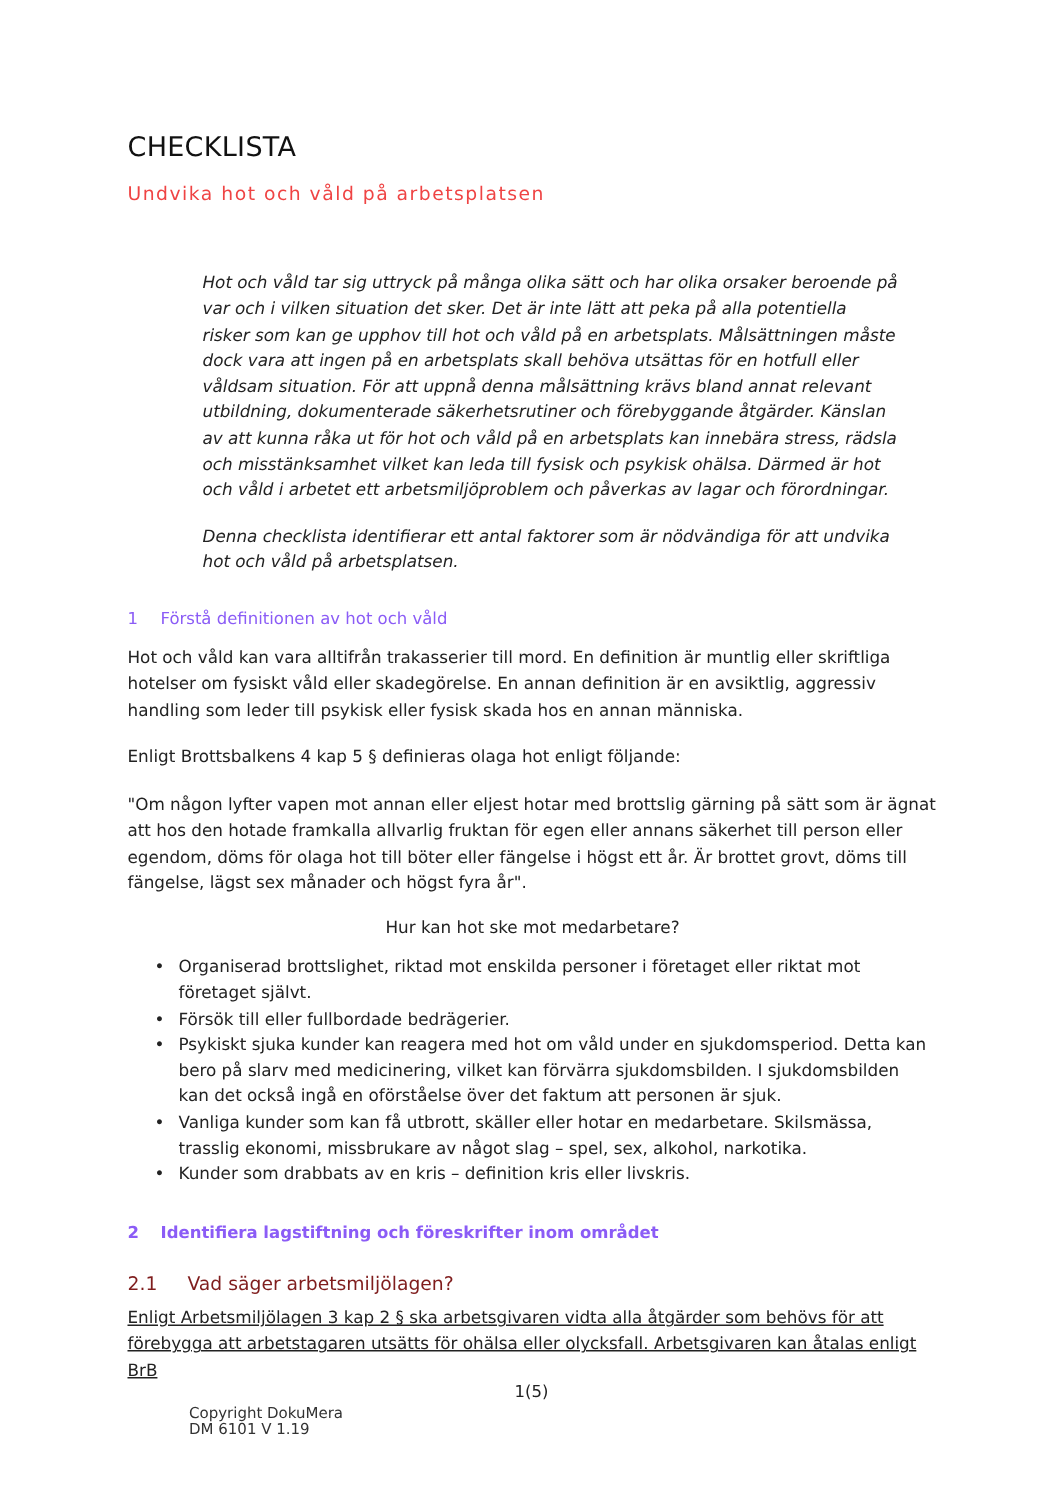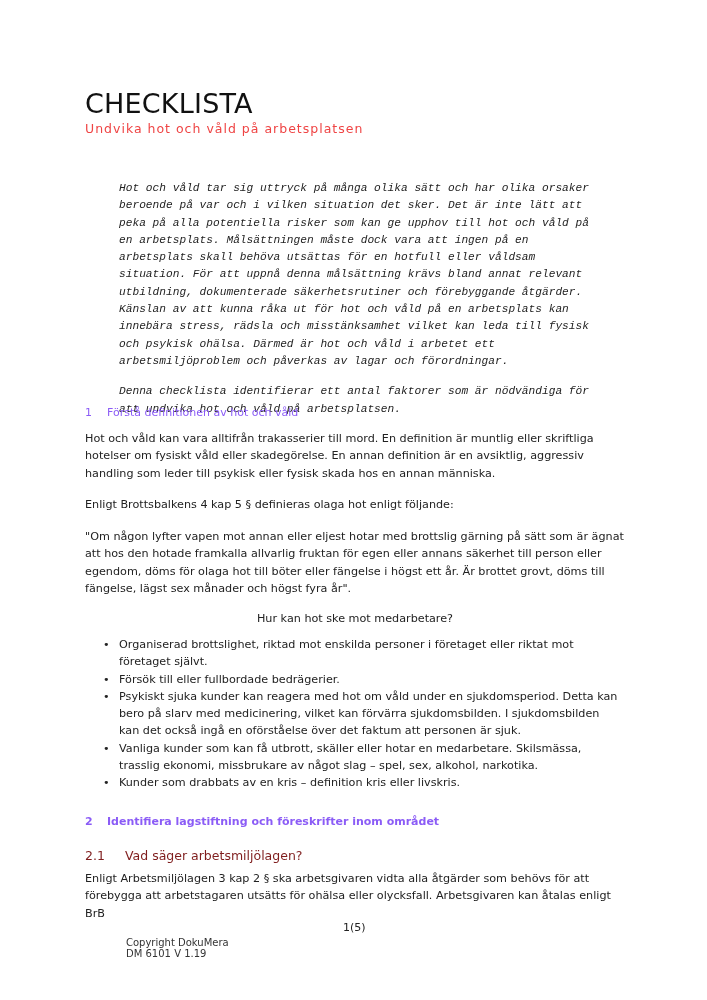--- a/index.html
+++ b/index.html
@@ -1,27 +1,27 @@
 <!DOCTYPE html>
 <html><head>
 <meta charset="utf-8">
 <style>
   html, body { margin: 0; padding: 0; background: #ffffff; }
   body {
     width: 707px; height: 1000px; position: relative; overflow: hidden;
     font-family: "DejaVu Sans", sans-serif; color: #1a1a1a;
   }
   .abs { position: absolute; margin: 0; }
-  .title { left: 85px; top: 88px; font-size: 27px; letter-spacing: 0.2px; color: #111; font-weight: normal; }
+  .title { left: 85px; top: 88px; font-size: 18px; letter-spacing: 0.2px; color: #111; font-weight: normal; }
   .subtitle { left: 85px; top: 121px; font-size: 12.5px; letter-spacing: 1px; color: #ef4444; }
   .intro {
     left: 119px; top: 180px; width: 480px;
     font-style: italic; font-size: 11.2px; line-height: 17.3px; color: #222;
   }
-  .intro p { margin: 0 0 13px 0; font-family: Liberation Mono, monospace; }
+  .intro p { margin: 0 0 13px 16px; }
   .h1 { left: 85px; top: 406px; font-size: 11px; color: #8b5cf6; font-weight: normal; }
   .h1 .num { display: inline-block; width: 22px; }
   .body-block { left: 85px; width: 540px; font-size: 11.2px; line-height: 17.3px; color: #222; }
   .body-block p { margin: 0; }
   ul.bullets { left: 103px; top: 636px; width: 520px; margin: 0; padding: 0; list-style: none; font-size: 11.2px; line-height: 17.3px; color: #222; }
   ul.bullets li { position: relative; padding-left: 16px; }
   ul.bullets li .dot { position: absolute; left: 0; top: 0; }
   .h2 { left: 85px; top: 848px; font-size: 12.5px; color: #7f1d1d; font-weight: normal; }
   .h2 .num { display: inline-block; width: 40px; }
   .pagenum { left: 343px; top: 921px; font-size: 11px; color: #222; }
@@ -64,21 +64,21 @@
 </ul>
 
 <h2 class="abs h1" style="top:815px;font-weight:bold;">
   <span class="num">2</span><span>Identifiera lagstiftning och föreskrifter inom området</span>
 </h2>
 
 <h3 class="abs h2">
   <span class="num">2.1</span><span>Vad säger arbetsmiljölagen?</span>
 </h3>
 
-<div class="abs body-block" style="top:870px;">
+<div class="abs body-block" style="top:870px;text-decoration:underline;">
   <p>Enligt Arbetsmiljölagen 3 kap 2 § ska arbetsgivaren vidta alla åtgärder som behövs för att förebygga att arbetstagaren utsätts för ohälsa eller olycksfall. Arbetsgivaren kan åtalas enligt BrB</p>
 </div>
 
 <div class="abs pagenum">1(5)</div>
 
 <div class="abs footer">
   <div>Copyright DokuMera</div>
   <div>DM 6101 V 1.19</div>
 </div>
 

